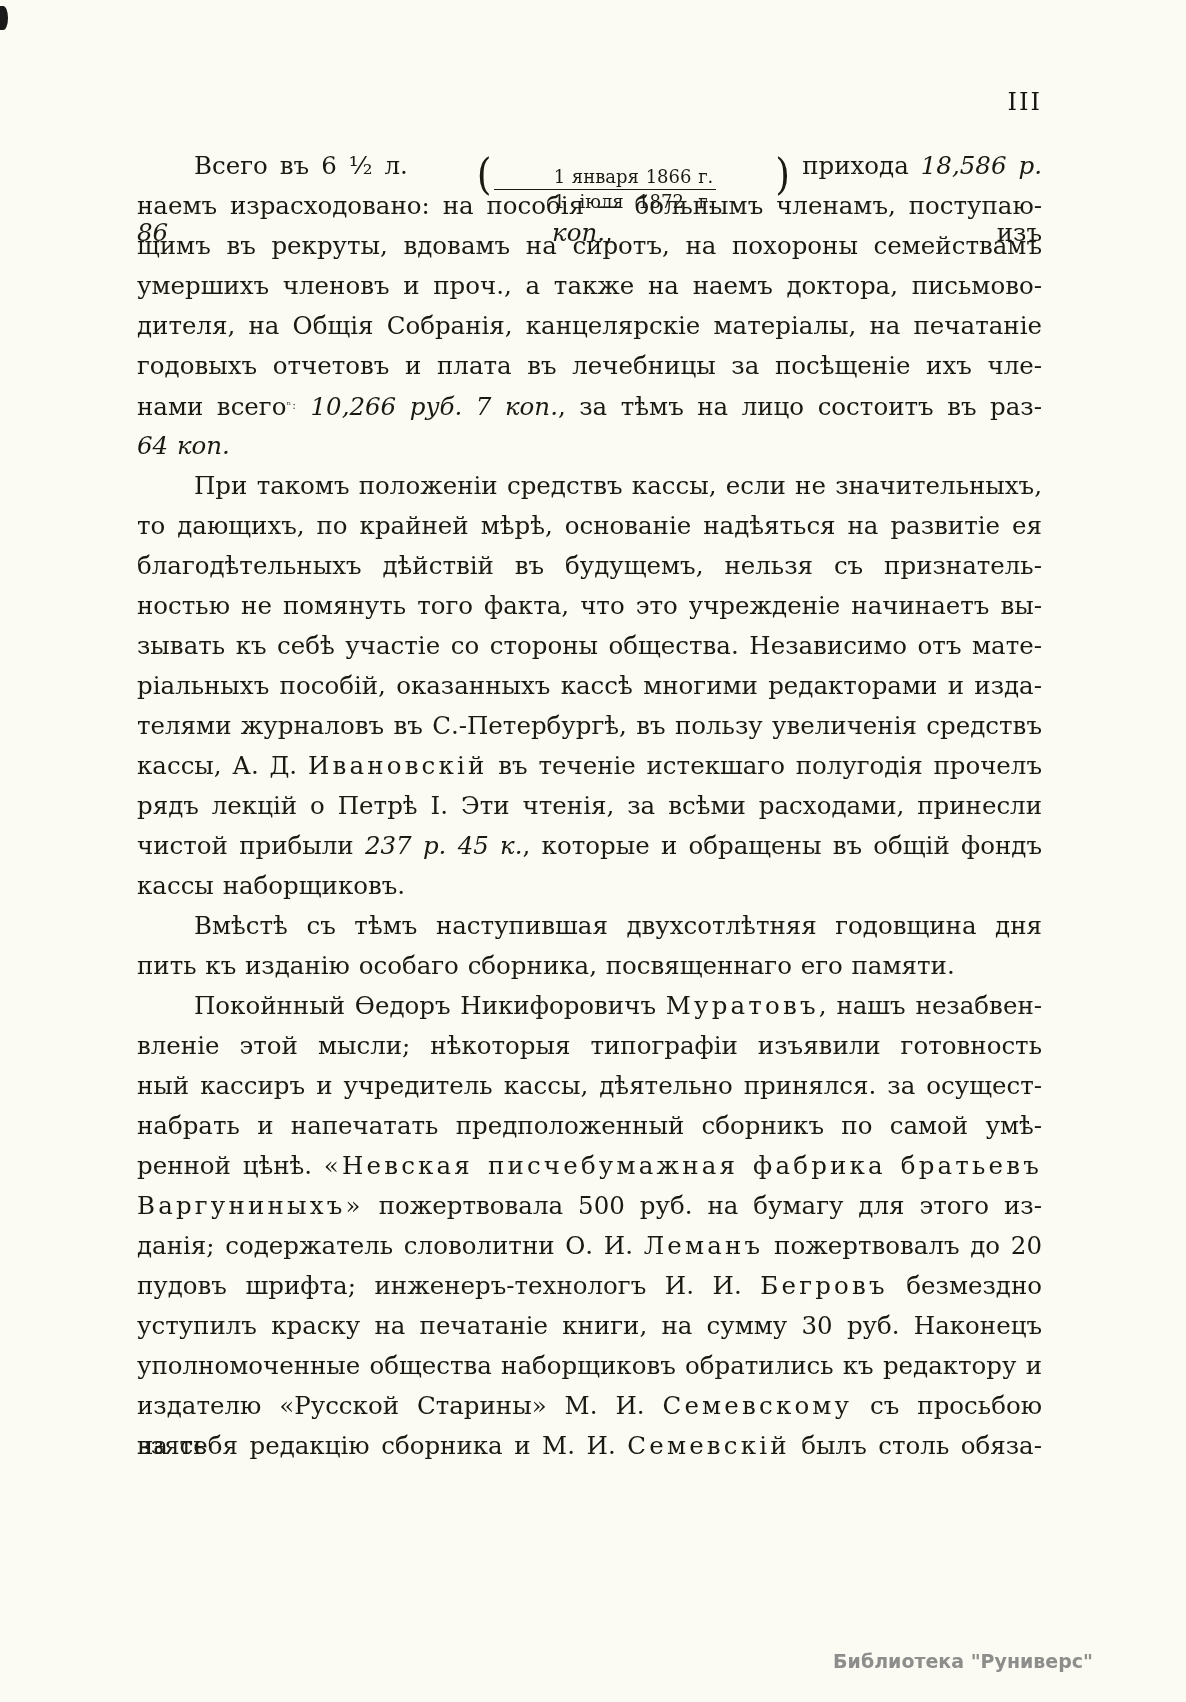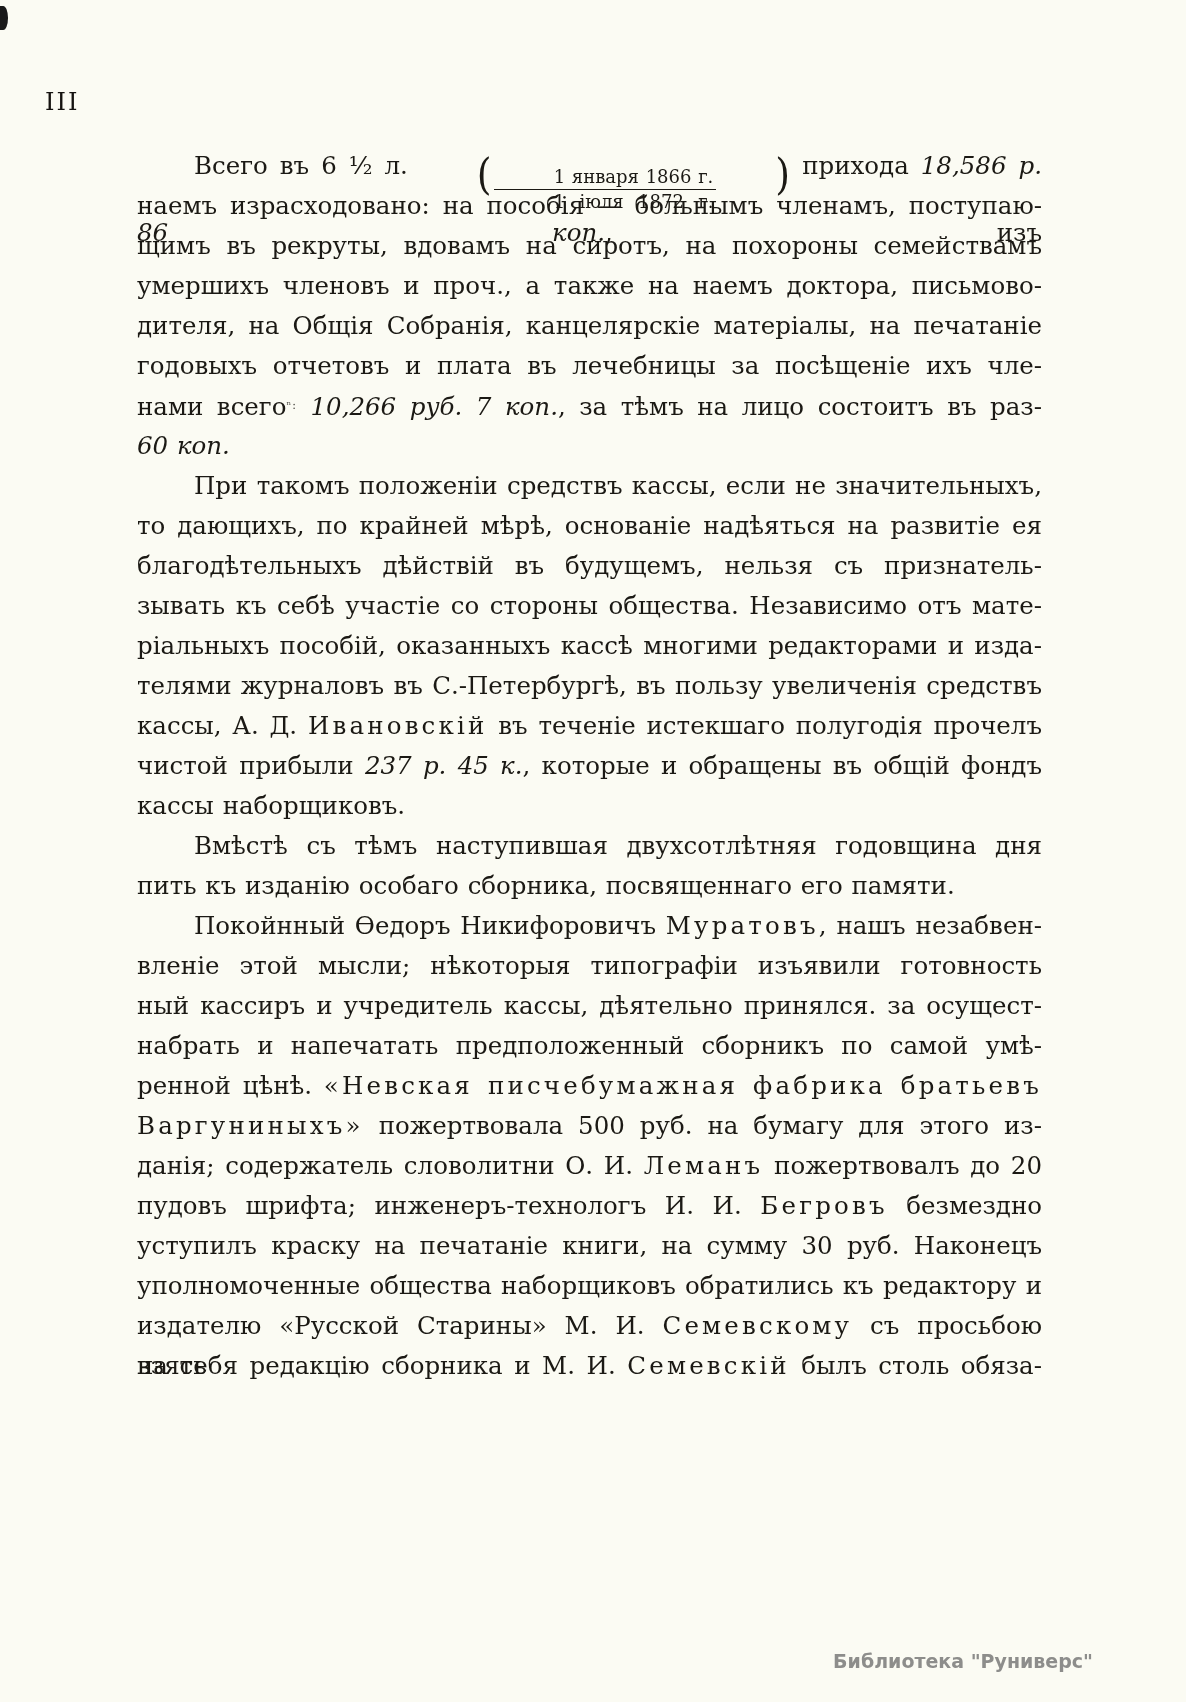--- a/index.html
+++ b/index.html
@@ -15,21 +15,21 @@
     position: absolute; inset: 0;
   }
   .speck {
     position: absolute; left: 0; top: 6px;
     width: 8px; height: 24px;
     background: #1a1a1a;
     border-radius: 0 60% 60% 0 / 0 50% 50% 0;
   }
   .page-number {
     position: absolute; top: 88px; left: 137px; width: 905px;
-    text-align: left; text-indent: -92px;
+    text-align: right; text-indent: -92px;
     font-size: 24px; letter-spacing: 2px;
     color: #151310;
   }
   .text-block {
     position: absolute; top: 146px; left: 137px; width: 905px;
     font-size: 24.5px;
   }
   .para { margin: 0; }
   .line {
     line-height: 40px; height: 40px;
@@ -79,30 +79,32 @@
         <div class="line indent"><span>Всего въ 6 ¹⁄₂ л. </span><span class="fracwrap"><span class="bigparen">(</span><span class="frac">
               <span class="frac-top">1 января 1866 г.</span>
               <span class="frac-bot">1 іюля 1872 г.</span>
             </span><span class="bigparen">)</span></span><span> прихода </span><span class="it">18,586 р. 86 коп.</span><span>, изъ</span></div>
         <div class="line"><span>наемъ израсходовано: на пособія — больнымъ членамъ, поступаю-</span></div>
         <div class="line"><span>щимъ въ рекруты, вдовамъ на сиротъ, на похороны семействамъ</span></div>
         <div class="line"><span>умершихъ членовъ и проч., а также на наемъ доктора, письмово-</span></div>
         <div class="line"><span>дителя, на Общія Собранія, канцелярскіе матеріалы, на печатаніе</span></div>
         <div class="line"><span>годовыхъ отчетовъ и плата въ лечебницы за посѣщеніе ихъ чле-</span></div>
         <div class="line"><span>нами всего</span><span class="sm">ⁿ:</span><span> </span><span class="it">10,266 руб. 7 коп.</span><span>, за тѣмъ на лицо состоитъ въ раз-</span></div>
-        <div class="line last"><span class="it">60 коп.</span></div>
+        <div class="line last"><span class="it">64 коп.</span></div>
       </div>
       <div class="para">
         <div class="line indent"><span>При такомъ положеніи средствъ кассы, если не значительныхъ,</span></div>
         <div class="line"><span>то дающихъ, по крайней мѣрѣ, основаніе надѣяться на развитіе ея</span></div>
         <div class="line"><span>благодѣтельныхъ дѣйствій въ будущемъ, нельзя съ признатель-</span></div>
+        <div class="line"><span>ностью не помянуть того факта, что это учрежденіе начинаетъ вы-</span></div>
         <div class="line"><span>зывать къ себѣ участіе со стороны общества. Независимо отъ мате-</span></div>
         <div class="line"><span>ріальныхъ пособій, оказанныхъ кассѣ многими редакторами и изда-</span></div>
         <div class="line"><span>телями журналовъ въ С.-Петербургѣ, въ пользу увеличенія средствъ</span></div>
         <div class="line"><span>кассы, А. Д. </span><span class="sp">Ивановскій</span><span> въ теченіе истекшаго полугодія прочелъ</span></div>
+        <div class="line"><span>рядъ лекцій о Петрѣ I. Эти чтенія, за всѣми расходами, принесли</span></div>
         <div class="line"><span>чистой прибыли </span><span class="it">237 р. 45 к.</span><span>, которые и обращены въ общій фондъ</span></div>
         <div class="line last"><span>кассы наборщиковъ.</span></div>
       </div>
       <div class="para">
         <div class="line indent"><span>Вмѣстѣ съ тѣмъ наступившая двухсотлѣтняя годовщина дня</span></div>
         <div class="line last"><span>пить къ изданію особаго сборника, посвященнаго его памяти.</span></div>
       </div>
       <div class="para">
         <div class="line indent"><span>Покойнный Ѳедоръ Никифоровичъ </span><span class="sp">Муратовъ</span><span>, нашъ незабвен-</span></div>
         <div class="line"><span>вленіе этой мысли; нѣкоторыя типографіи изъявили готовность</span></div>

